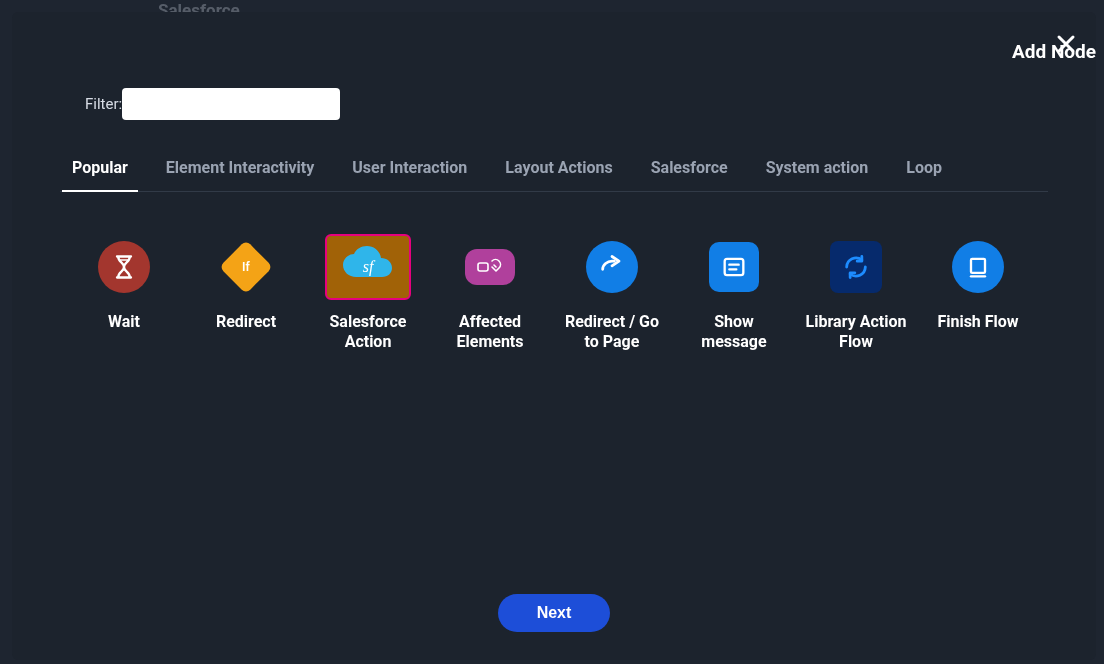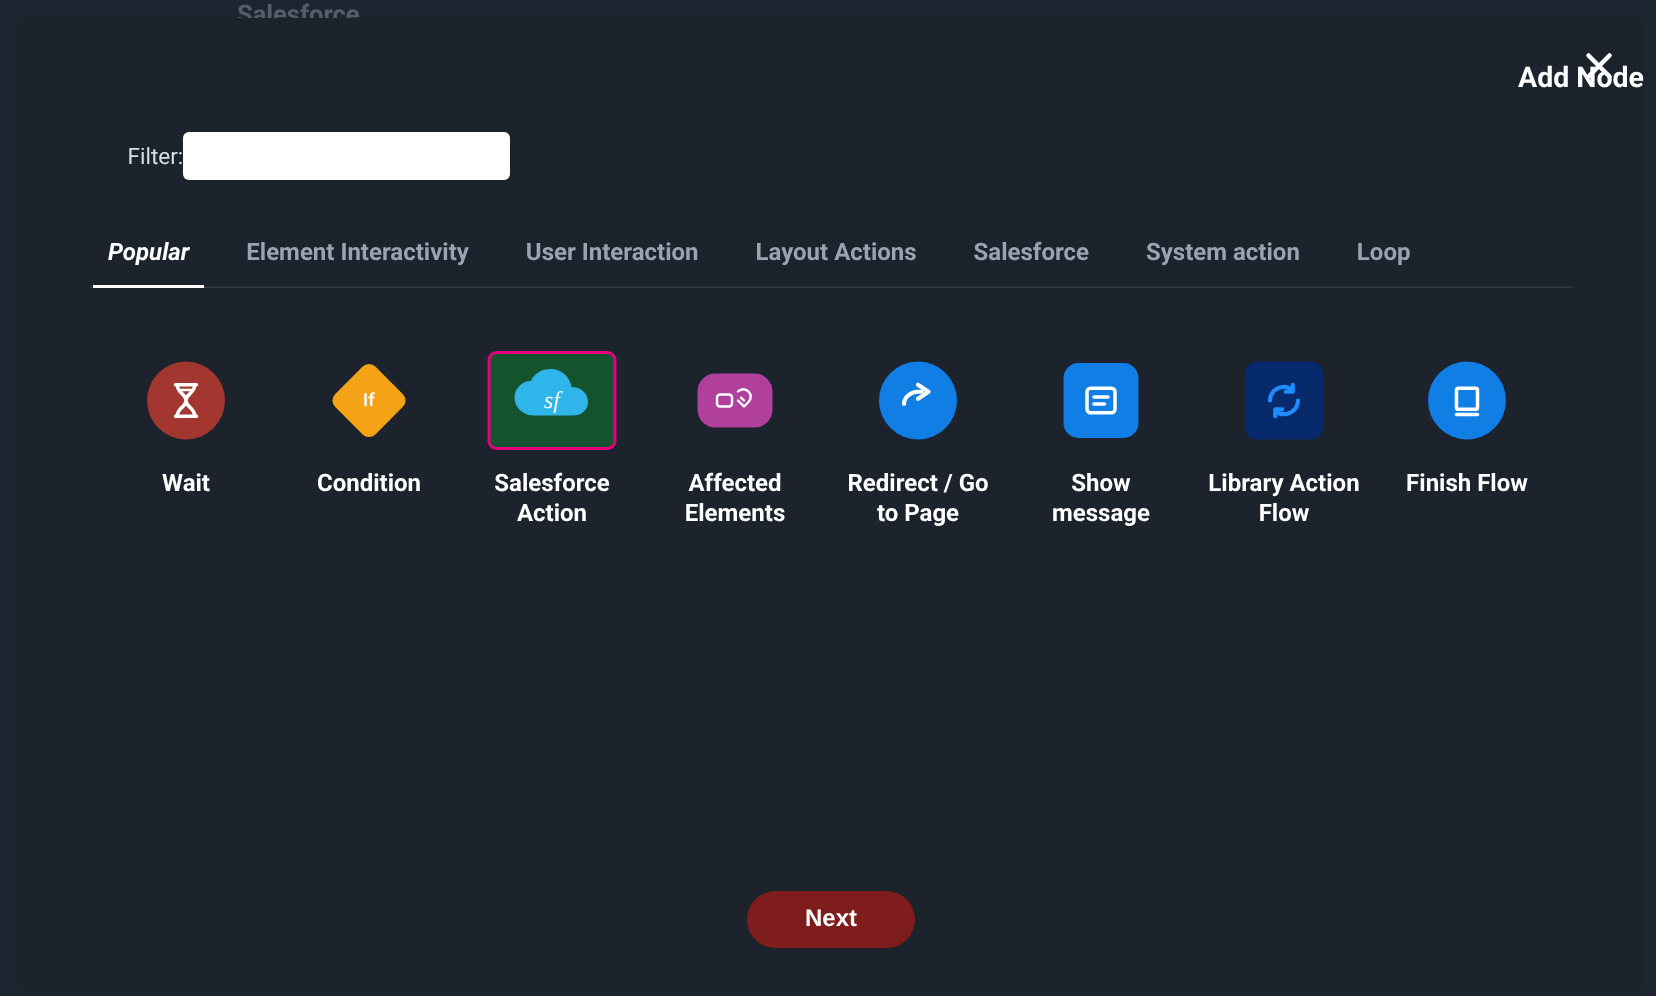--- a/index.html
+++ b/index.html
@@ -81,21 +81,21 @@
     padding-left: 12px;
   }
   .tab {
     padding-bottom: 14px;
     font-size: 16px;
     font-weight: 700;
     color: #9aa3b2;
     cursor: pointer;
     position: relative;
   }
-  .tab.active { color: #ffffff; font-style: italic; }
+  .tab.active { color: #ffffff; }
   .tab.active::after {
     content: "";
     position: absolute;
     left: -10px;
     right: -10px;
     bottom: -1px;
     height: 2px;
     background: #ffffff;
   }
   .nodes {
@@ -117,21 +117,21 @@
   .node-icon-wrap {
     width: 86px;
     height: 66px;
     border-radius: 6px;
     display: flex;
     align-items: center;
     justify-content: center;
     margin-bottom: 12px;
   }
   .node-card.selected .node-icon-wrap {
-    background: #14532d;
+    background: #a16207;
     border: 2px solid #e6007e;
   }
   .node-icon {
     width: 52px;
     height: 52px;
     border-radius: 50%;
     display: flex;
     align-items: center;
     justify-content: center;
     color: #fff;
@@ -145,21 +145,21 @@
     line-height: 1.25;
     max-width: 110px;
   }
   .next-btn {
     position: absolute;
     bottom: 28px;
     left: 50%;
     transform: translateX(-50%);
     width: 112px;
     height: 38px;
-    background: #7f1d1d;
+    background: #1d4ed8;
     color: #fff;
     border: none;
     border-radius: 20px;
     font-size: 16px;
     font-weight: 600;
     cursor: pointer;
   }
   
   .bg-brick { background: #a3362e; }
   .bg-purple-rounded { background: #b0409c; border-radius: 12px; width: 50px; height: 36px; }
@@ -232,21 +232,21 @@
     </div>
 
     <div class="node-card">
       <div class="node-icon-wrap">
         <div class="diamond-wrap">
           <div class="diamond">
               <span class="diamond-inner">If</span>
             </div>
         </div>
       </div>
-      <div class="node-label">Condition</div>
+      <div class="node-label">Redirect</div>
     </div>
 
     <div class="node-card selected">
       <div class="node-icon-wrap">
         <span>
           <svg width="58" height="40" viewBox="0 0 58 40">
             <path d="M17 32c-7 0-13-5-13-12 0-6 5-11 11-11 2-5 7-8 13-8 7 0 13 5 14 12 6 0 11 4 11 10 0 5-4 9-10 9H17z" fill="#2fb5ea"></path>
             <text x="29" y="27" text-anchor="middle" fill="#fff" font-size="16" font-family="serif" font-style="italic">sf</text>
           </svg>
         </span>

